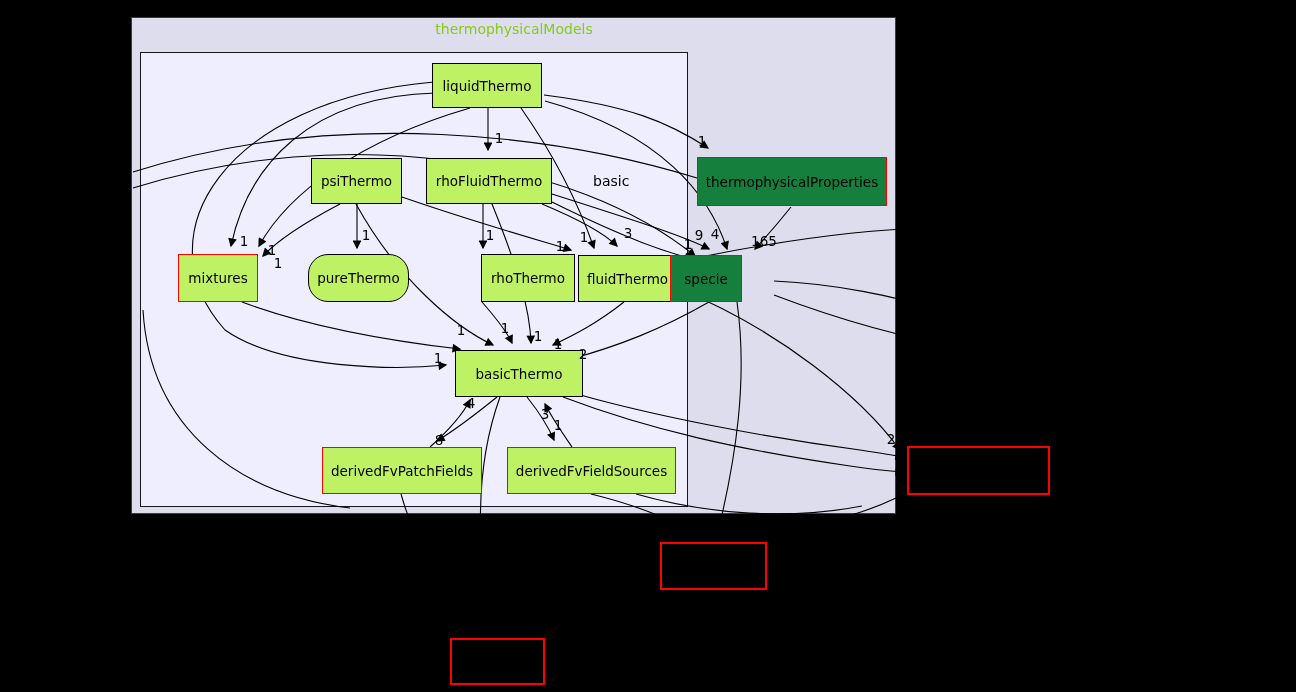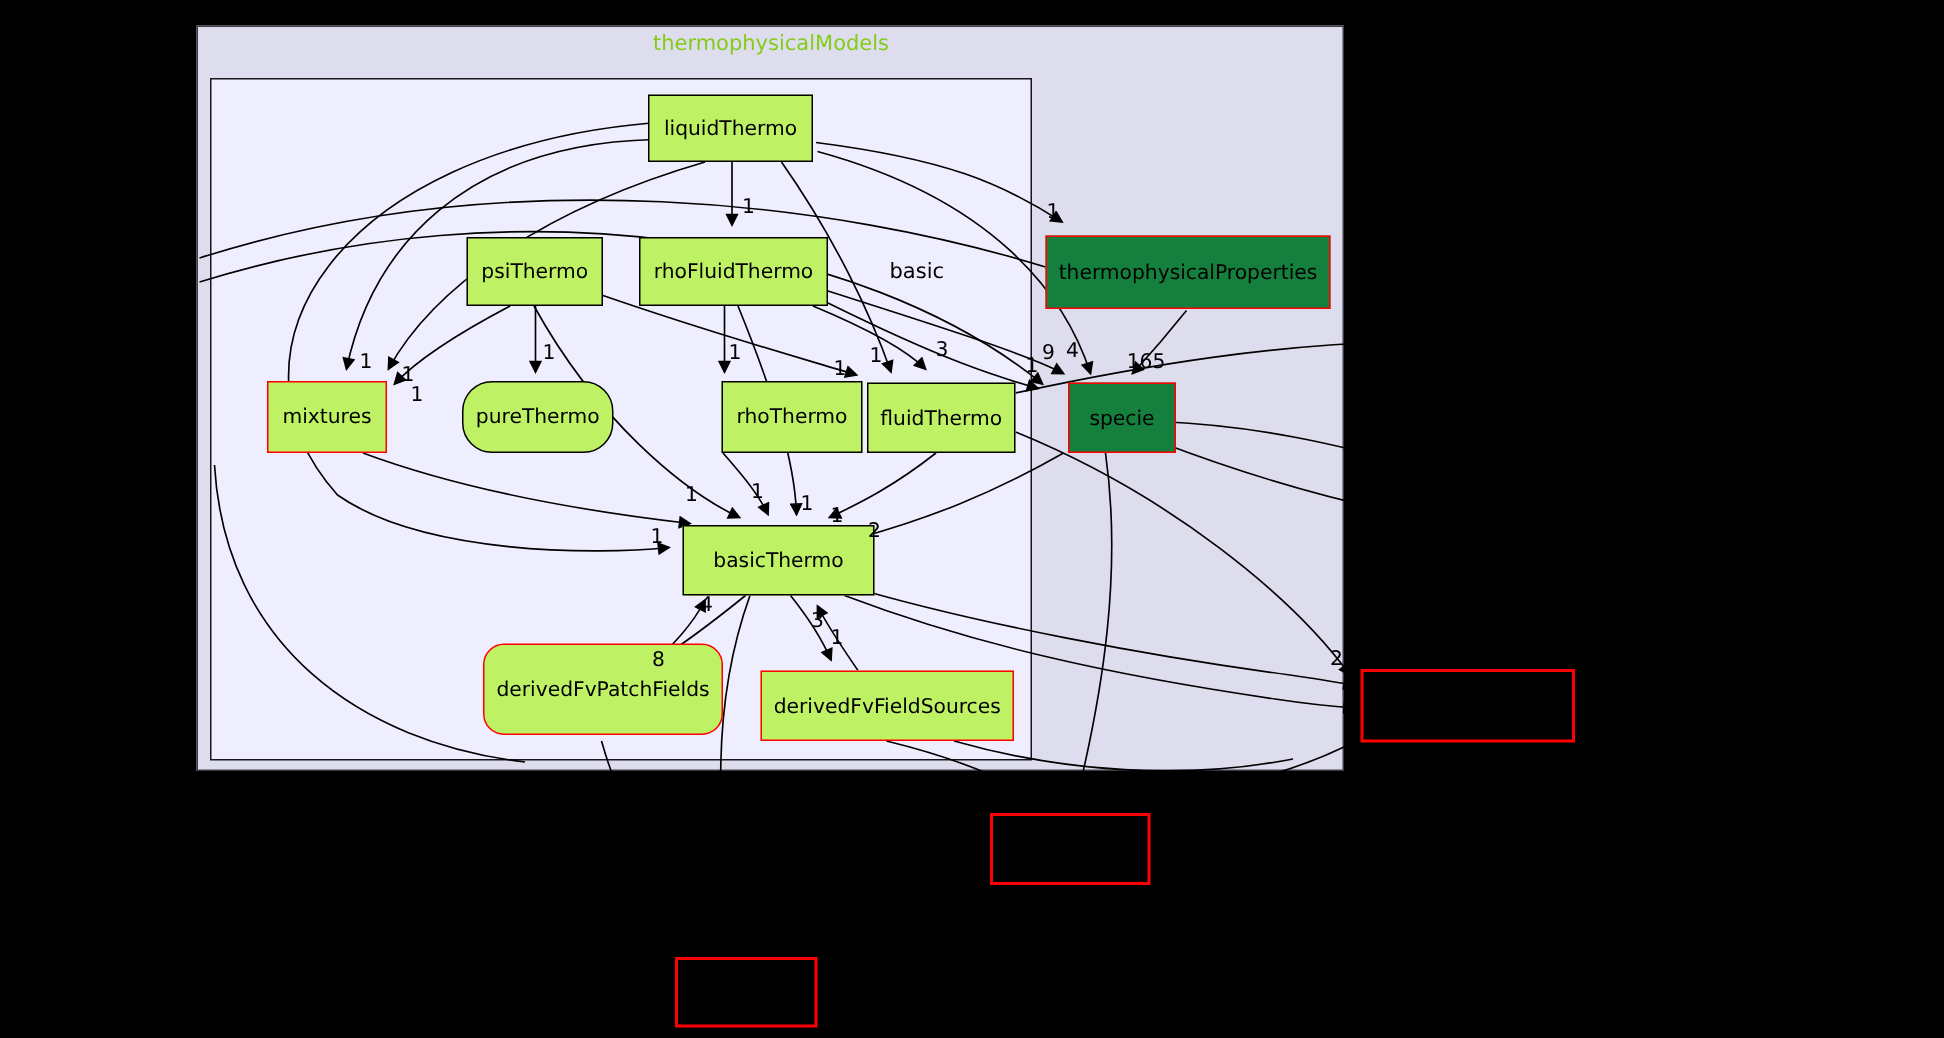--- a/index.html
+++ b/index.html
@@ -97,23 +97,23 @@
 
   <div id="nodes-layer">
       <div class="node plain" style="left: 432px; top: 63px; width: 110px; height: 45px;">liquidThermo</div>
       <div class="node plain" style="left: 311px; top: 158px; width: 91px; height: 46px;">psiThermo</div>
       <div class="node plain" style="left: 426px; top: 158px; width: 126px; height: 46px;">rhoFluidThermo</div>
       <div class="node red-lavender" style="left: 697px; top: 157px; width: 190px; height: 49px;">thermophysicalProperties</div>
       <div class="node red-white" style="left: 178px; top: 254px; width: 80px; height: 48px; text-align: right;">mixtures</div>
       <div class="node plain" style="left: 308px; top: 254px; width: 101px; height: 48px; border-radius: 20px;">pureThermo</div>
       <div class="node plain" style="left: 453px; top: 254px; width: 94px; height: 48px; margin-left: 28px;">rhoThermo</div>
       <div class="node plain" style="left: 578px; top: 255px; width: 99px; height: 47px;">fluidThermo</div>
-      <div class="node red-lavender" style="left: 712px; top: 255px; width: 72px; height: 47px;">specie</div>
+      <div class="node red-lavender" style="left: 670px; top: 255px; width: 72px; height: 47px;">specie</div>
       <div class="node plain" style="left: 455px; top: 350px; width: 128px; height: 47px;">basicThermo</div>
-      <div class="node red-white" style="left: 322px; top: 429px; width: 160px; height: 61px; border-radius: 14px;">derivedFvPatchFields</div>
+      <div class="node red-white" style="left: 322px; top: 447px; width: 160px; height: 47px;">derivedFvPatchFields</div>
       <div class="node red-black" style="left: 907px; top: 446px; width: 143px; height: 49px;"></div>
       <div class="node red-white" style="left: 507px; top: 447px; width: 169px; height: 47px;">derivedFvFieldSources</div>
       <div class="node red-black" style="left: 660px; top: 542px; width: 107px; height: 48px;"></div>
       <div class="node red-black" style="left: 450px; top: 638px; width: 95px; height: 47px;"></div>
     </div>
   <div id="labels-layer">
       <span class="edge-label" style="left: 499px; top: 138px;">1</span>
       <span class="edge-label" style="left: 702px; top: 141px;">1</span>
       <span class="edge-label" style="left: 244px; top: 241px;">1</span>
       <span class="edge-label" style="left: 272px; top: 250px;">1</span>

